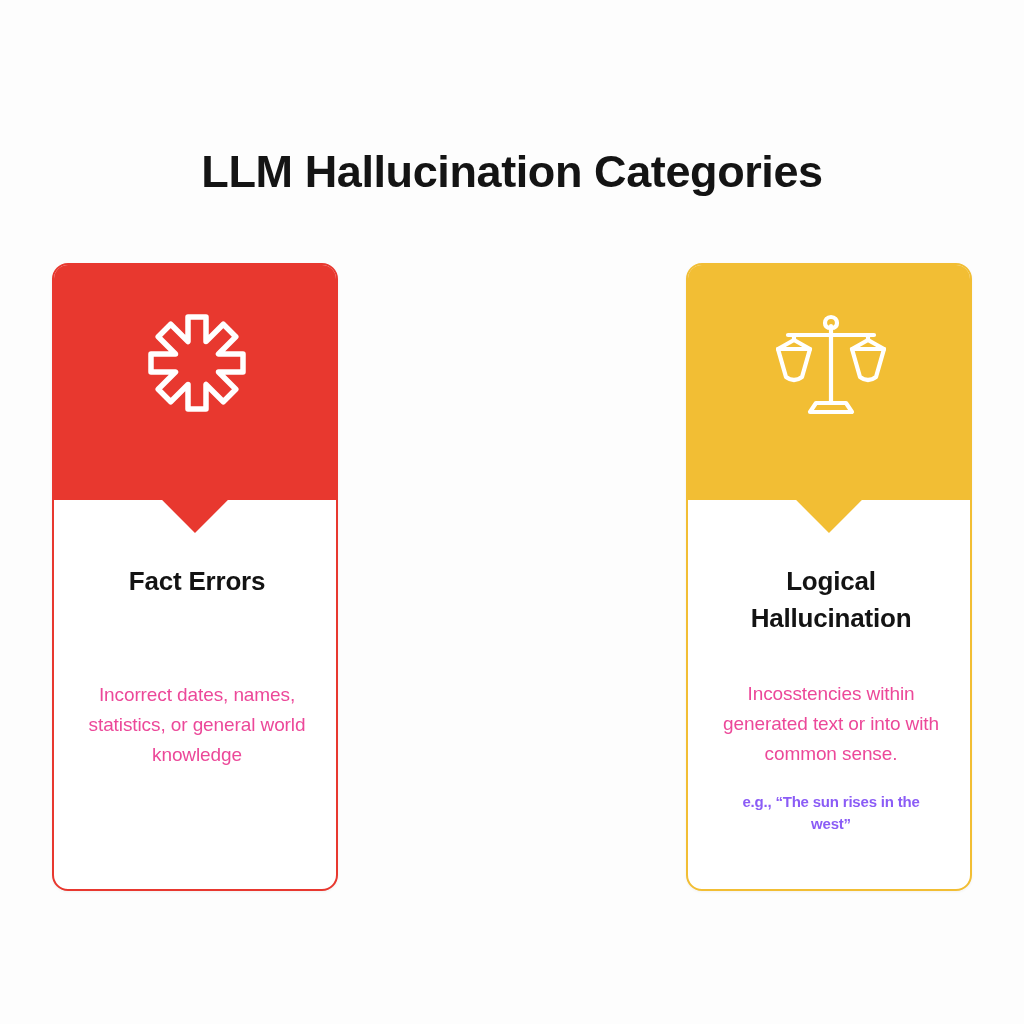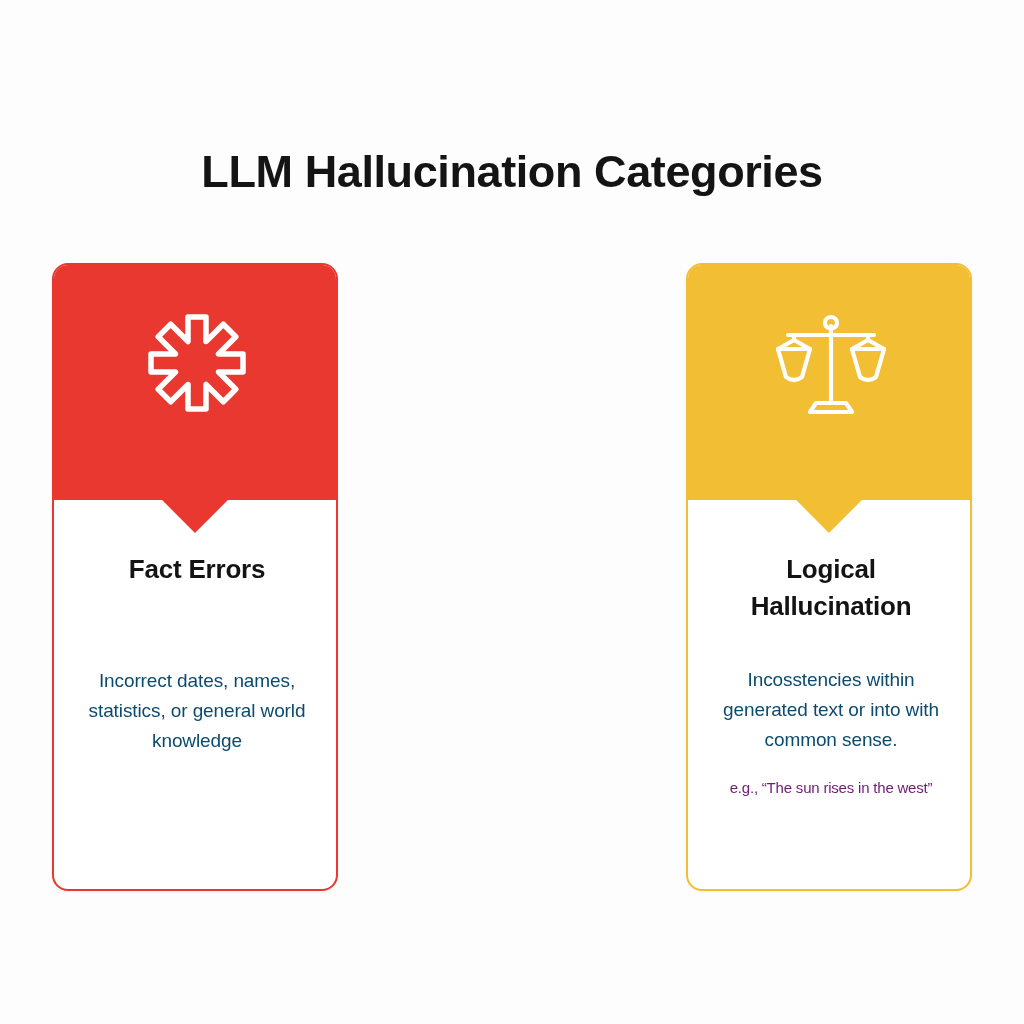--- a/index.html
+++ b/index.html
@@ -104,38 +104,38 @@
     box-sizing: border-box;
     text-align: center;
   }
 
   .card-title {
     font-size: 26px;
     font-weight: 700;
     color: #131313;
     line-height: 1.42;
     letter-spacing: -0.2px;
+    margin: 12px;
+    min-height: 36px;
+  }
+
+  .card-desc {
     margin: 0;
-    min-height: 36px;
-  }
-
-  .card-desc {
-    margin: 10px;
     font-size: 19px;
     font-weight: 400;
-    color: #0c4a6e;
+    color: #ec4899;
     line-height: 1.58;
     letter-spacing: -0.1px;
   }
 
   .card-example {
-    margin: 8px;
+    margin: 18px;
     font-size: 15px;
-    font-weight: 400;
-    color: #701a75;
+    font-weight: 700;
+    color: #8b5cf6;
     line-height: 1.5;
     letter-spacing: -0.2px;
   }
 
   
   .gap-title-desc-1 { height: 68px; }
   .gap-title-desc-2 { height: 30px; }
   .gap-title-desc-3 { height: 68px; }
   .gap-desc-example { height: 4px; }
 </style>

